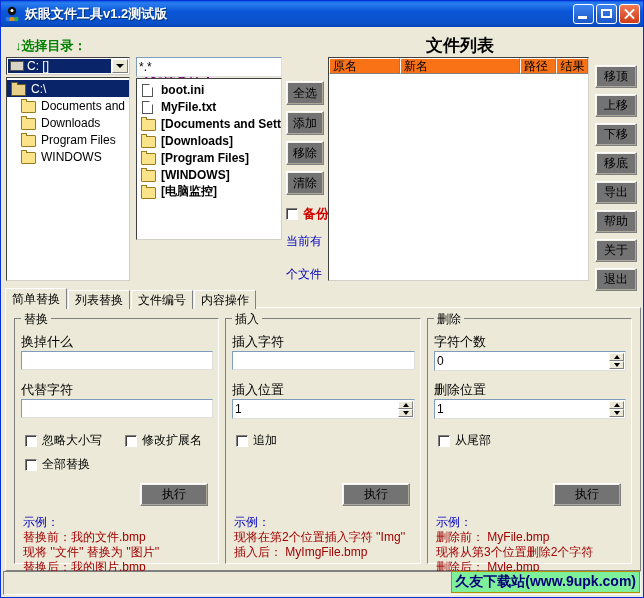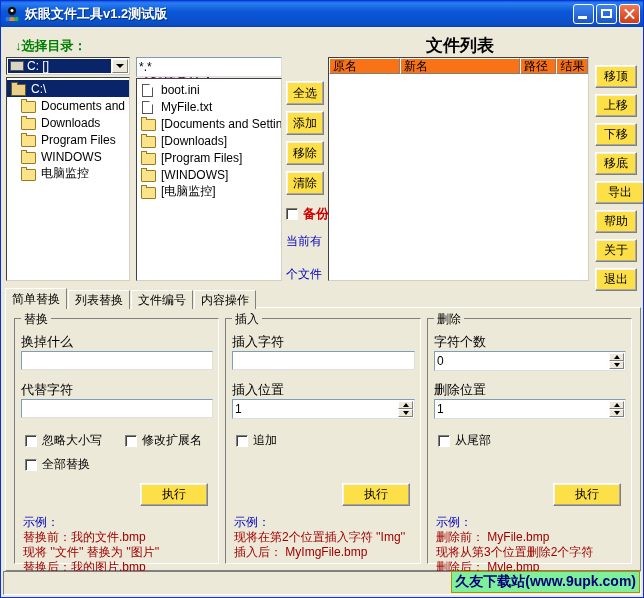--- a/index.html
+++ b/index.html
@@ -50,21 +50,21 @@
   .hdr-green{color:#008000;font-weight:bold;font-size:13px;}
   .hdr-purple{color:#800080;font-weight:bold;font-size:13px;margin-top:28px;}
   .sunken2{
     background:#fff;
     border:1px solid;
     border-color:#404040 #d4d0c8 #d4d0c8 #404040;
     box-sizing:border-box;
   }
   .btn{
     position:absolute;box-sizing:border-box;
-    background:#fde047;
+    background:#737373;
     border:1px solid;
     border-color:#ffffff #808080 #808080 #ffffff;
     box-shadow:inset -1px -1px 0 #aca899, inset 1px 1px 0 #f5f3e9;
     display:flex;align-items:center;justify-content:center;
     font-size:12px;color:#000;white-space:nowrap;
     font-family:"Liberation Sans","DejaVu Sans",sans-serif;
   }
   .textbox{
     position:absolute;box-sizing:border-box;
     background:#fff;
@@ -250,36 +250,30 @@
             <span class="folder"></span>
           </span>
           <span>Program Files</span>
         </div>
         <div class="treeitem" style="padding-left: 14px;">
           <span class="ico">
             <span class="folder"></span>
           </span>
           <span>WINDOWS</span>
         </div>
-        <div class="treeitem" style="padding-left: 14px;">
-          <span class="ico">
-            <span class="folder"></span>
-          </span>
-          <span>电脑监控</span>
-        </div>
       </div>
   </div>
 
   <div class="lbl hdr-purple" style="left:142px;top:36px;">↓选择文件：</div>
 
   <div class="textbox" style="left:135px;top:56px;width:146px;height:20px;">
     <span>*.*</span>
   </div>
 
-  <div class="sunken2" style="position:absolute;left:135px;top:77px;width:146px;height:203px;overflow:hidden;">
+  <div class="sunken2" style="position:absolute;left:135px;top:77px;width:146px;height:162px;overflow:hidden;font-weight:bold;">
     <div id="file-items" style="padding-top:2px;">
         <div class="treeitem">
           <span class="ico">
             <span class="page"></span>
           </span>
           <span>boot.ini</span>
         </div>
         <div class="treeitem">
           <span class="ico">
             <span class="page"></span>
@@ -368,21 +362,21 @@
       </div>
       <div class="btn" style="left: 594px; top: 93px; width: 42px; height: 23px;">
         <span>上移</span>
       </div>
       <div class="btn" style="left: 594px; top: 122px; width: 42px; height: 23px;">
         <span>下移</span>
       </div>
       <div class="btn" style="left: 594px; top: 151px; width: 42px; height: 23px;">
         <span>移底</span>
       </div>
-      <div class="btn" style="left: 594px; top: 180px; width: 50px; height: 23px;">
+      <div class="btn" style="left: 594px; top: 180px; width: 42px; height: 23px;">
         <span>导出</span>
       </div>
       <div class="btn" style="left: 594px; top: 209px; width: 42px; height: 23px;">
         <span>帮助</span>
       </div>
       <div class="btn" style="left: 594px; top: 238px; width: 42px; height: 23px;">
         <span>关于</span>
       </div>
       <div class="btn" style="left: 594px; top: 267px; width: 42px; height: 23px;">
         <span>退出</span>

